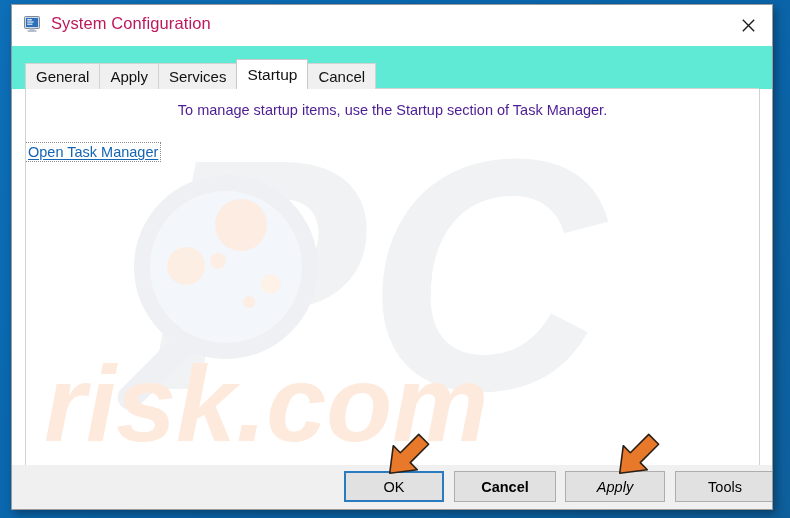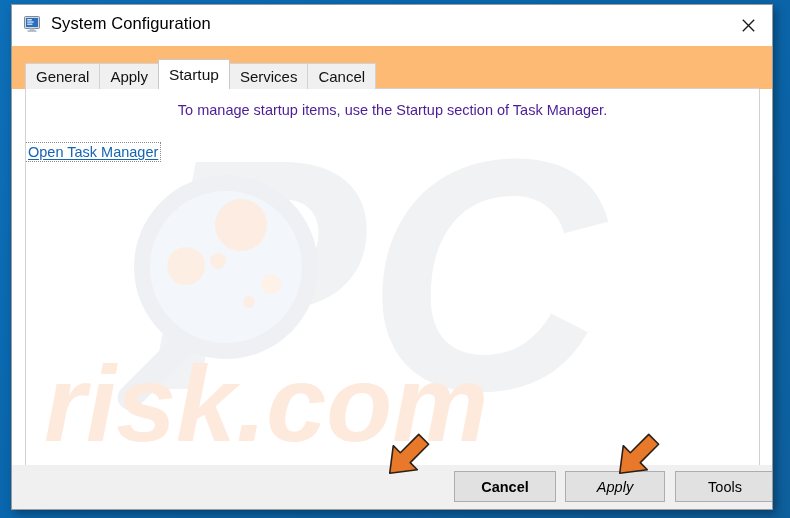--- a/index.html
+++ b/index.html
@@ -48,21 +48,21 @@
     left: 12px;
     top: 11px;
     width: 18px;
     height: 17px;
   }
   #title-text {
     position: absolute;
     left: 39px;
     top: 9px;
     font-size: 16.5px;
-    color: #000000;
+    color: #be185d;
     letter-spacing: 0.1px;
     white-space: nowrap;
   }
   #close-btn {
     position: absolute;
     right: 0; top: 0;
     width: 47px;
     height: 41px;
     display: flex;
     align-items: center;
@@ -71,21 +71,21 @@
   }
   #close-btn svg { display: block; }
 
   
   #tabstrip {
     position: absolute;
     left: 0;
     top: 41px;
     width: 100%;
     height: 43px;
-    background: #fdba74;
+    background: #5eead4;
   }
   #tabs {
     position: absolute;
     left: 13px;
     bottom: 0;
     height: 30px;
     display: flex;
     align-items: flex-end;
   }
   .tab {
@@ -247,22 +247,22 @@
           <path d="M0.8 0.8 L12.2 12.2 M12.2 0.8 L0.8 12.2" stroke="#1a1a1a" stroke-width="1.35" fill="none"></path>
         </svg>
       </div>
     </div>
 
     <div id="tabstrip">
       <div id="tabstrip-filler"></div>
       <div id="tabs">
         <div class="tab">General</div>
         <div class="tab">Apply</div>
+        <div class="tab">Services</div>
         <div class="tab active">Startup</div>
-        <div class="tab">Services</div>
         <div class="tab">Cancel</div>
       </div>
     </div>
 
     <div id="content">
 
       <div id="watermark">
         <svg width="735" height="378" viewBox="0 0 735 378">
 
           <text x="120" y="300" font-family="Liberation Sans, sans-serif" font-size="330" font-weight="bold" font-style="italic" fill="#f1f2f4">PC</text>
@@ -283,20 +283,21 @@
       </div>
 
       <div id="instruction">To manage startup items, use the Startup section of Task Manager.</div>
 
       <div id="link-wrap">
         <span id="task-link">Open Task Manager</span>
       </div>
     </div>
 
     <div id="buttonbar">
+      <button id="btn-ok" class="dlg-btn default">OK</button>
       <button id="btn-cancel" class="dlg-btn">Cancel</button>
       <button id="btn-apply" class="dlg-btn">Apply</button>
       <button id="btn-help" class="dlg-btn">Tools</button>
     </div>
 
   </div>
 
   <div class="arrow" id="arrow-ok">
     <svg width="58" height="58" viewBox="0 0 58 58">
       <g transform="rotate(45 29 29)">

